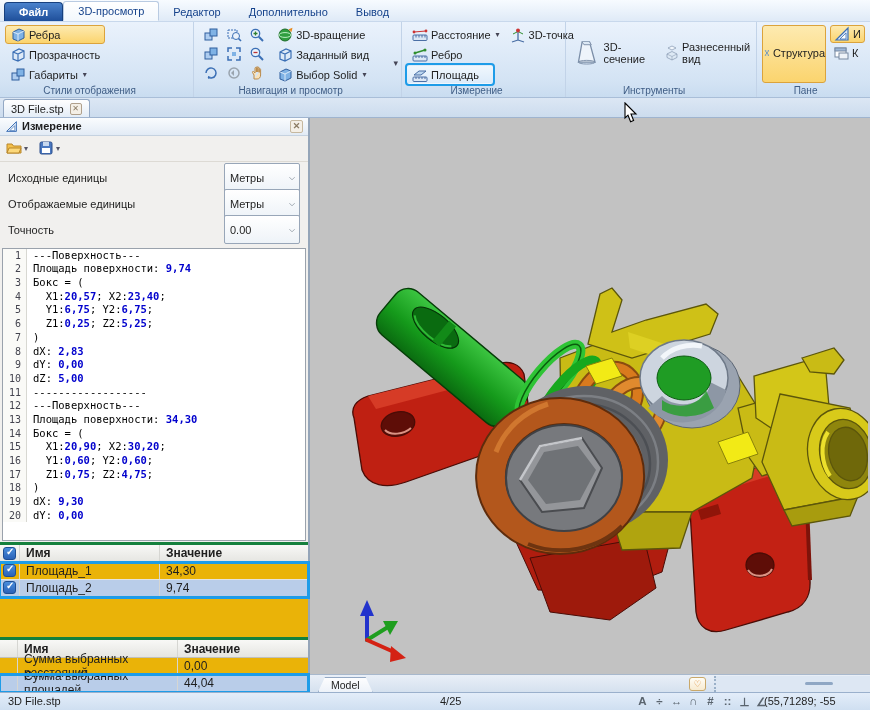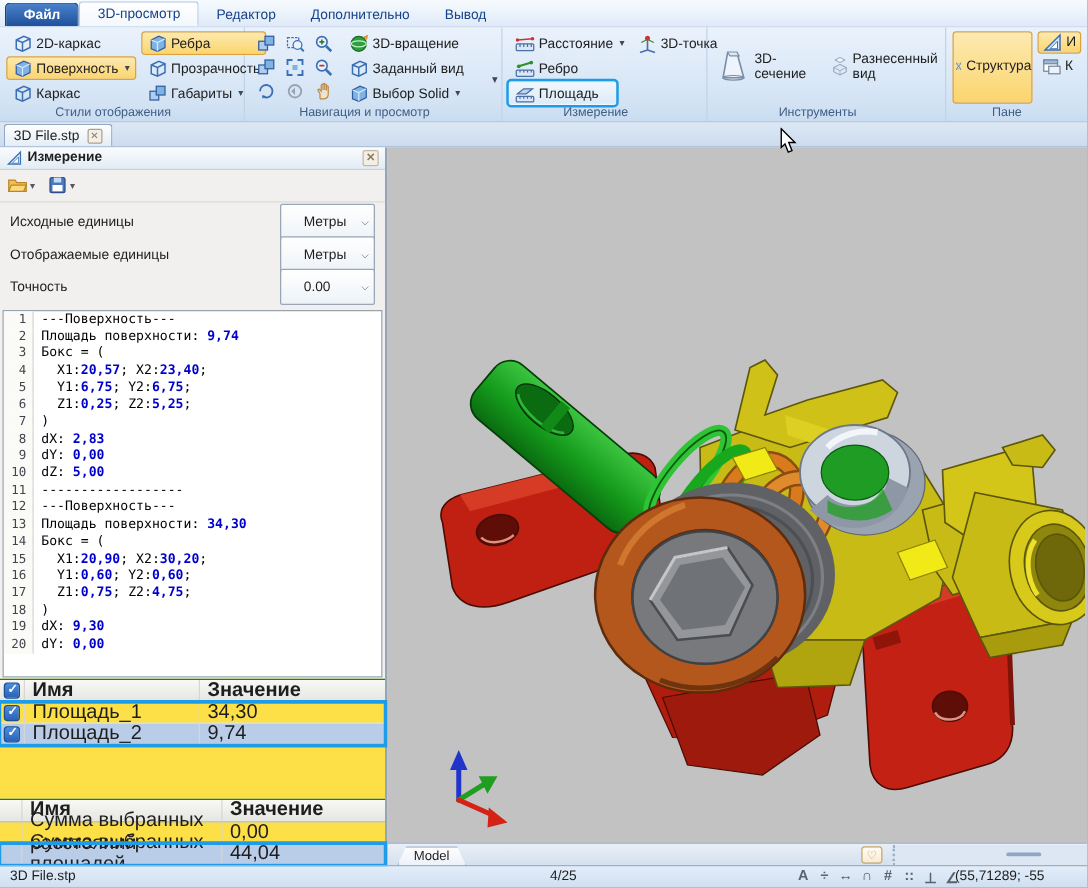--- a/index.html
+++ b/index.html
@@ -45,32 +45,32 @@
   .main{position:absolute;left:0;top:118px;width:870px;height:574px;display:flex}
   .panel{width:310px;height:100%;background:#f1f0ee;border-right:2px solid #95a5b8;display:flex;flex-direction:column}
   .phead{height:18px;background:linear-gradient(#fafcfe,#e2ebf5);border-bottom:1px solid #c5d2e0;display:flex;align-items:center;padding:0 5px;gap:4px;font-weight:bold}
   .pclose{margin-left:auto;color:#8a7a62;font-size:9px;width:13px;height:13px;border:1px solid #c6b89f;border-radius:2px;background:#f4efe6;text-align:center;line-height:11px}
   .ptools{height:26px;display:flex;align-items:center;gap:10px;padding:0 6px;border-bottom:1px solid #dddad4}
   .tbtn{display:flex;align-items:center;gap:2px}
   .tbtn::after{content:"▾";font-size:8px;color:#556}
   .fields{padding:3px 0 4px}
   .frow{height:26px;display:flex;align-items:center;padding:0 8px}
   .flabel{flex:1}
-  .selbox{width:76px;height:29px;border:1px solid #98a6b8;border-radius:2px;background:linear-gradient(#fff,#eef3f8);display:flex;align-items:center;padding-left:18px}
+  .selbox{width:76px;height:29px;border:1px solid #98a6b8;border-radius:2px;background:linear-gradient(#fff,#eef3f8);display:flex;align-items:center;padding-left:5px}
   .selbox .chev{margin-left:auto;color:#67737f;font-size:8px;padding-right:4px}
 
   
   .codewrap{margin:1px 2px;height:295px;border:1px solid #9aa2ac;background:#fff;overflow:hidden;font-family:"DejaVu Sans Mono",monospace;font-size:10.5px}
   .cline{display:flex;height:13.7px;line-height:13.7px}
   .gut{width:24px;flex:none;text-align:right;padding-right:5px;color:#44444f;background:#fafaf7;border-right:1px solid #d8d8d2;font-size:10px}
   .ctx{padding-left:6px;white-space:pre;color:#000}
   .ctx .num{color:#0000cd;font-weight:bold}
 
   
-  .tbl{background:#fde047;border-top:1px solid #15803d;font-size:16px}
+  .tbl{background:#eab308;border-top:3px solid #15803d;font-size:12px}
   .thead{display:flex;height:18px;background:linear-gradient(#f8f8f6,#e5e5e1);border-bottom:1px solid #c0c0bc;font-weight:bold;align-items:center}
   .trow{display:flex;height:17px;border-bottom:1px solid #e4e4e0;align-items:center}
   .trow.sel{background:var(--sel)}
   .c0{width:20px;flex:none;display:flex;align-items:center;justify-content:center;align-self:stretch;border-right:1px solid #d6d6d2}
   .c1{width:140px;flex:none;padding-left:6px;align-self:stretch;display:flex;align-items:center;border-right:1px solid #d6d6d2}
   .c2{flex:1;padding-left:6px}
   .annbox{outline:3px solid var(--ann);outline-offset:-1px}
   .cb{width:13px;height:13px;border-radius:3px;background:linear-gradient(#4a8edc,#2a62b8);border:1px solid #1d4e94;position:relative}
   .cb::after{content:"✓";position:absolute;left:2px;top:-2px;color:#fff;font-size:10px;font-weight:bold}
 
@@ -215,40 +215,20 @@
     <span class="mtab active">3D-просмотр</span>
     <span class="mtab">Редактор</span>
     <span class="mtab">Дополнительно</span>
     <span class="mtab">Вывод</span>
   </div>
 
   <div class="ribbon">
 
     <div class="rgroup" style="width:196px">
       <div class="rcols">
-        <div class="rcol">
-          <div class="rbtn">
-              <svg class="i">
-                <use href="#s-cube-wire"></use>
-              </svg>
-              <span>2D-каркас</span>
-            </div>
-          <div class="rbtn hl drop">
-              <svg class="i">
-                <use href="#s-cube-solid"></use>
-              </svg>
-              <span>Поверхность</span>
-            </div>
-          <div class="rbtn">
-              <svg class="i">
-                <use href="#s-cube-wire"></use>
-              </svg>
-              <span>Каркас</span>
-            </div>
-        </div>
         <div class="rcol">
           <div class="rbtn hl">
               <svg class="i">
                 <use href="#s-cube-solid"></use>
               </svg>
               <span>Ребра</span>
             </div>
           <div class="rbtn">
               <svg class="i">
                 <use href="#s-cube-wire"></use>

